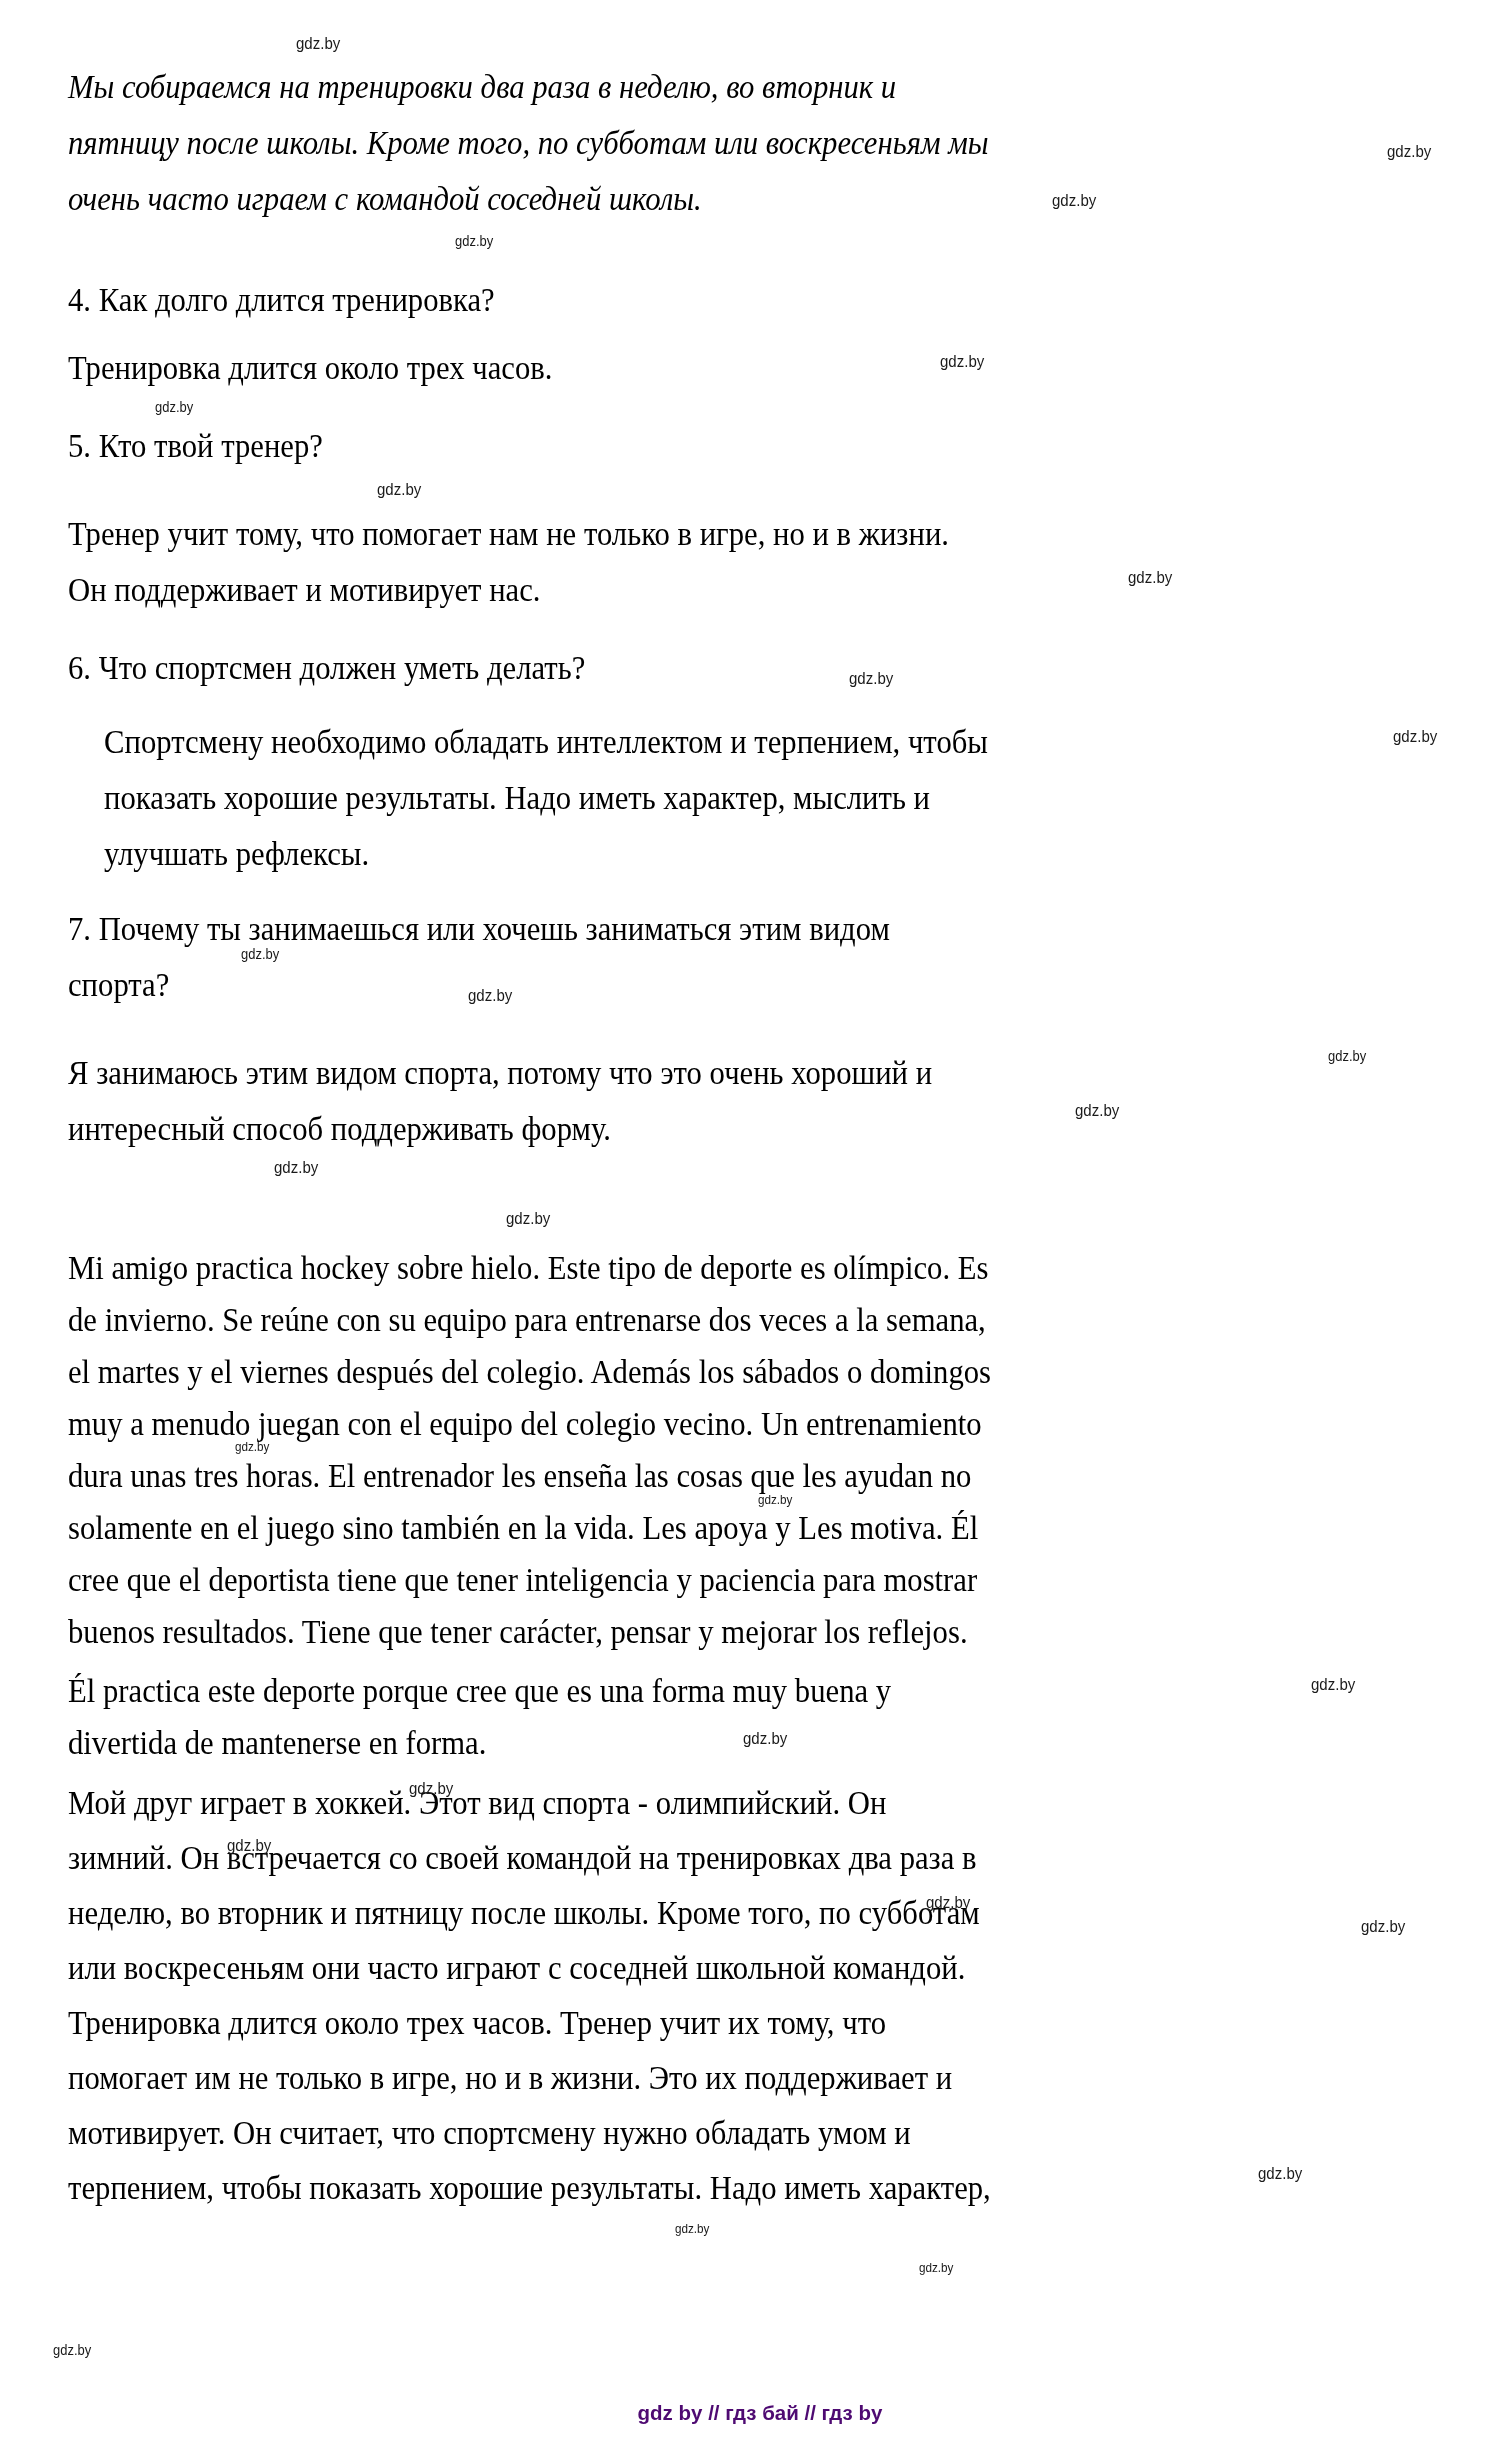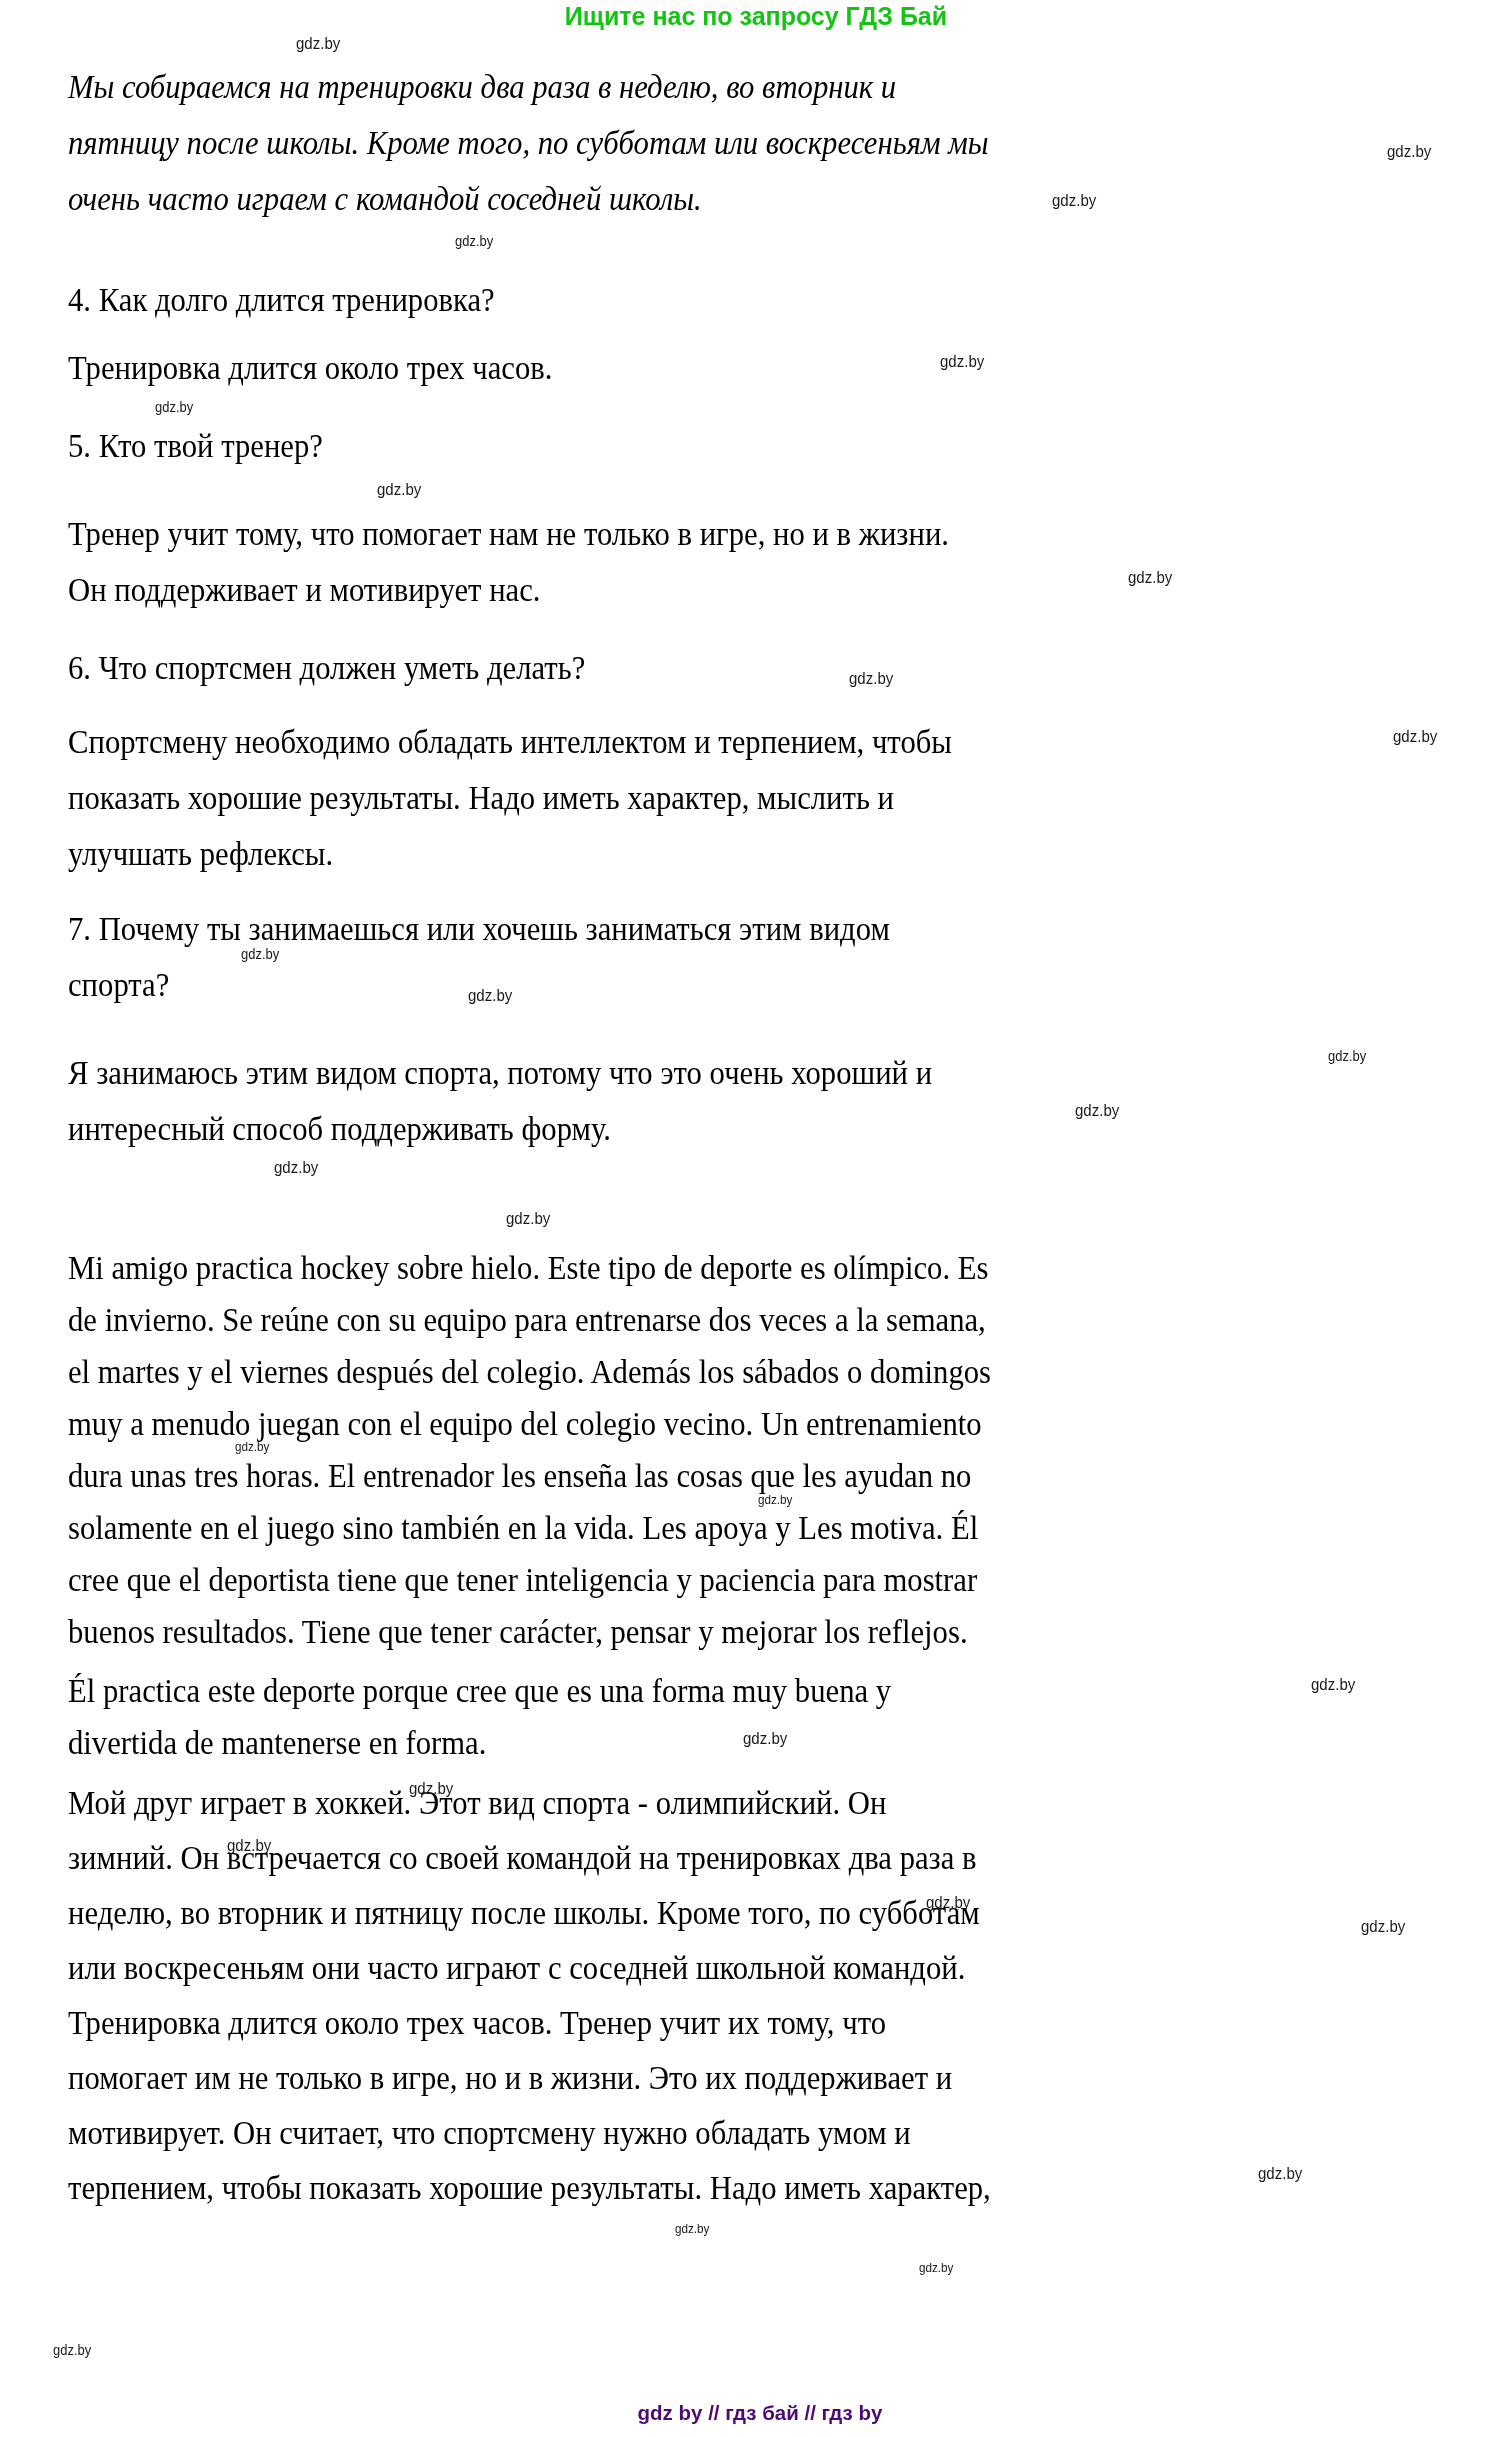--- a/index.html
+++ b/index.html
@@ -106,21 +106,20 @@
     transform-origin: left top;
   }
   .wm.sm { font-size: 14.4px; }
   .wm.xs { font-size: 13px; }
 </style>
 </head>
 <body>
 
 <div id="page">
 
-  <div class="top-banner">Ищите нас по запросу ГДЗ Бай</div>
 
   <div class="content">
 
     <div class="block" style="top:59px;font-style:italic;">
       <p class="para ru">Мы собираемся на тренировки два раза в неделю, во вторник и
 пятницу после школы. Кроме того, по субботам или воскресеньям мы
 очень часто играем с командой соседней школы.</p>
     </div>
 
     <div class="block" style="top:272px;">
@@ -137,21 +136,21 @@
 
     <div class="block" style="top:506px;">
       <p class="para ru">Тренер учит тому, что помогает нам не только в игре, но и в жизни.
 Он поддерживает и мотивирует нас.</p>
     </div>
 
     <div class="block" style="top:640px;">
       <p class="para ru">6. Что спортсмен должен уметь делать?</p>
     </div>
 
-    <div class="block" style="top:714px;">
+    <div class="block" style="top:714px;margin-left:36px;">
       <p class="para ru">Спортсмену необходимо обладать интеллектом и терпением, чтобы
 показать хорошие результаты. Надо иметь характер, мыслить и
 улучшать рефлексы.</p>
     </div>
 
     <div class="block" style="top:901px;">
       <p class="para ru">7. Почему ты занимаешься или хочешь заниматься этим видом
 спорта?</p>
     </div>
 

